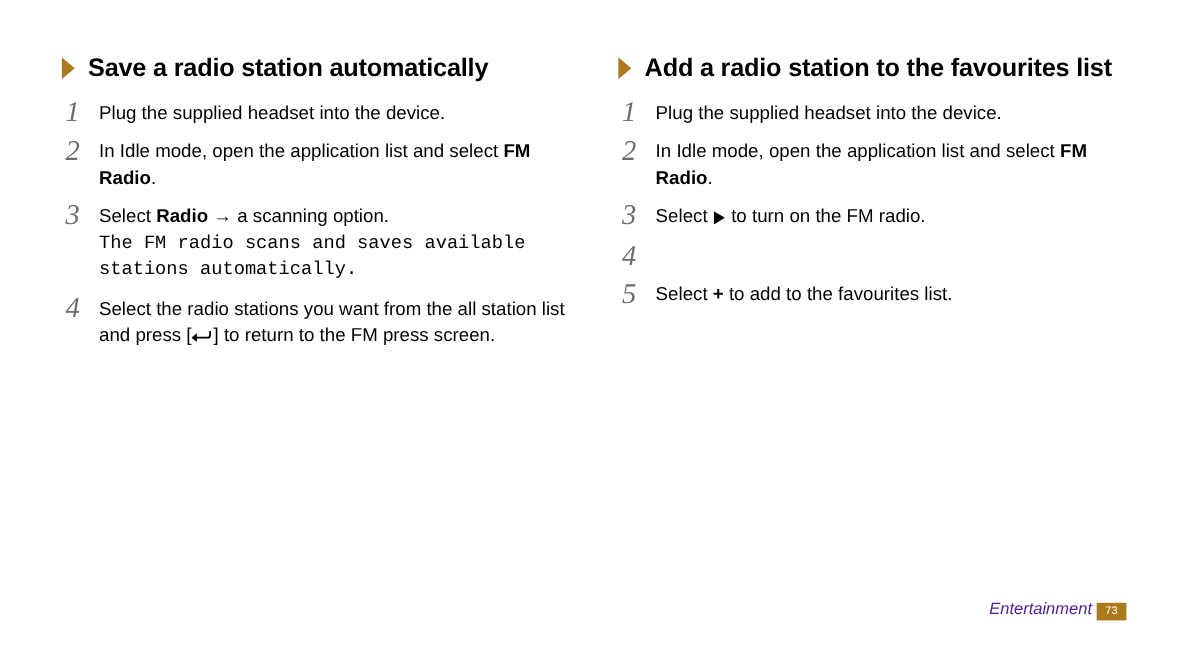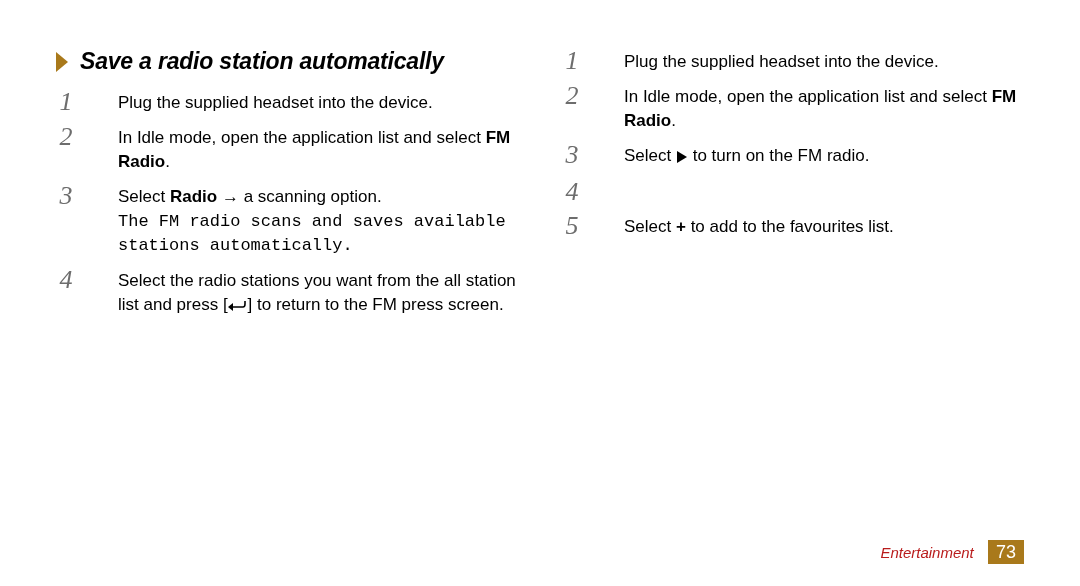--- a/index.html
+++ b/index.html
@@ -2,30 +2,30 @@
 <html><head>
 <meta charset="utf-8">
 <style>
   * { margin: 0; padding: 0; box-sizing: border-box; }
   html, body { width: 1080px; height: 586px; background: #fff; font-family: "Segoe UI", Arial, sans-serif; color: #000; }
   .page { width: 1080px; height: 586px; position: relative; padding: 48px 56px 40px 56px; }
   .columns { display: flex; gap: 44px; }
   .col { flex: 1; }
   .section-heading { display: flex; align-items: center; gap: 10px; margin-bottom: 14px; }
   .chevron svg { display: block; }
-  .heading-text { font-weight: 700; font-size: 23px; letter-spacing: -0.2px; font-style: italic; }
+  .heading-text { font-weight: 700; font-size: 23px; letter-spacing: -0.2px; }
   .step { display: flex; align-items: flex-start; gap: 14px; margin-bottom: 8px; }
   .step-num { font-family: Georgia, "Times New Roman", serif; font-style: italic; font-size: 26px; line-height: 1; color: #6d6d6d; min-width: 20px; text-align: center; }
-  .step-body { font-size: 17px; line-height: 1.45; padding-top: 2px; margin-left: 28px; }
+  .step-body { font-size: 17px; line-height: 1.45; padding-top: 2px; }
   .step-body .b { font-weight: 700; }
   .step-body .sub { display: block; font-family: Liberation Mono, monospace; }
   .inline-icon { display: inline-block; vertical-align: -2px; }
   .footer { position: absolute; right: 56px; bottom: 22px; font-size: 15px; }
-  .footer .cat { font-style: italic; margin-right: 10px; color: #b91c1c; }
-  .footer .pagebox { display: inline-block; background: #a9791b; color: #fff; padding: 3px 8px; font-size: 18px; line-height: 1; }
+  .footer .cat { font-style: italic; color: #4c1d95; }
+  .footer .pagebox { display: inline-block; background: #a9791b; color: #fff; padding: 3px 8px; font-size: 10px; line-height: 1; }
 </style>
 </head>
 <body>
 
 <div class="page">
   <div class="columns">
 
     <div class="col">
       <div class="section-heading">
         <span class="chevron">
@@ -61,20 +61,28 @@
         <div class="step-body">
           <span>Select the radio stations you want from the all station list and press [</span><span class="inline-icon"><svg width="20" height="14" viewBox="0 0 20 14">
                 <path d="M3 9 L15 9 Q17 9 17 6 L17 3" stroke="#000" stroke-width="1.6" fill="none"></path>
                 <polygon points="5,5 5,13 0,9" fill="#000"></polygon>
               </svg></span><span>] to return to the FM press screen.</span>
         </div>
       </div>
     </div>
 
     <div class="col">
+      <div class="section-heading">
+        <span class="chevron">
+          <svg width="14" height="20" viewBox="0 0 14 20">
+              <polygon points="0,0 12,10 0,20" fill="#a9791b"></polygon>
+            </svg>
+        </span>
+        <span class="heading-text">Add a radio station to the favourites list</span>
+      </div>
 
       <div class="step">
         <div class="step-num">1</div>
         <div class="step-body">Plug the supplied headset into the device.</div>
       </div>
 
       <div class="step">
         <div class="step-num">2</div>
         <div class="step-body">
           <span>In Idle mode, open the application list and select </span><span class="b">FM Radio</span><span>.</span>

